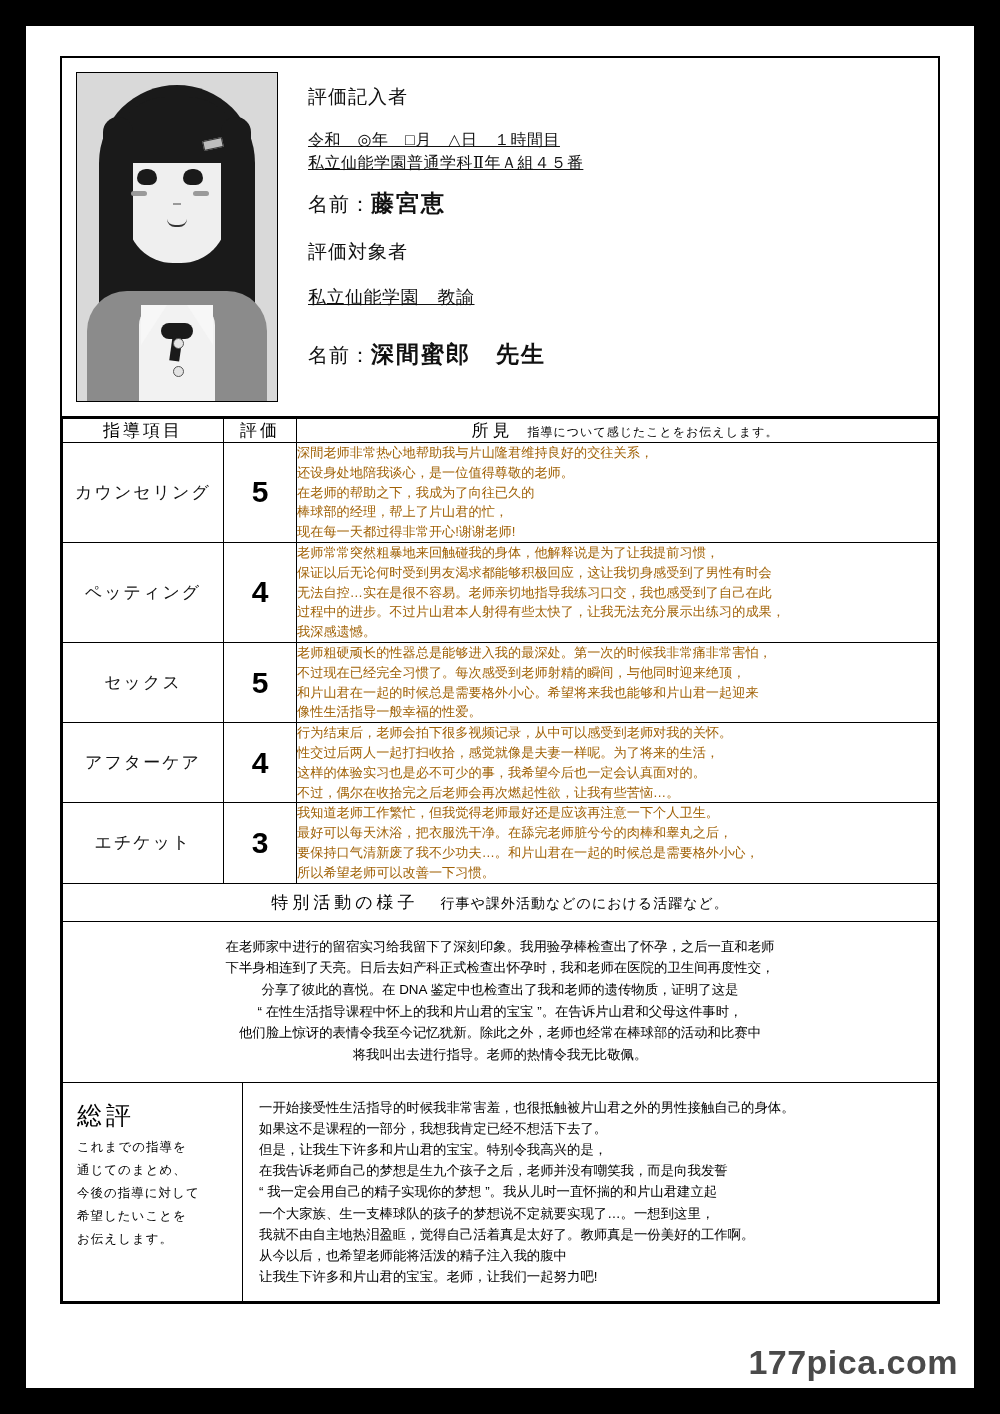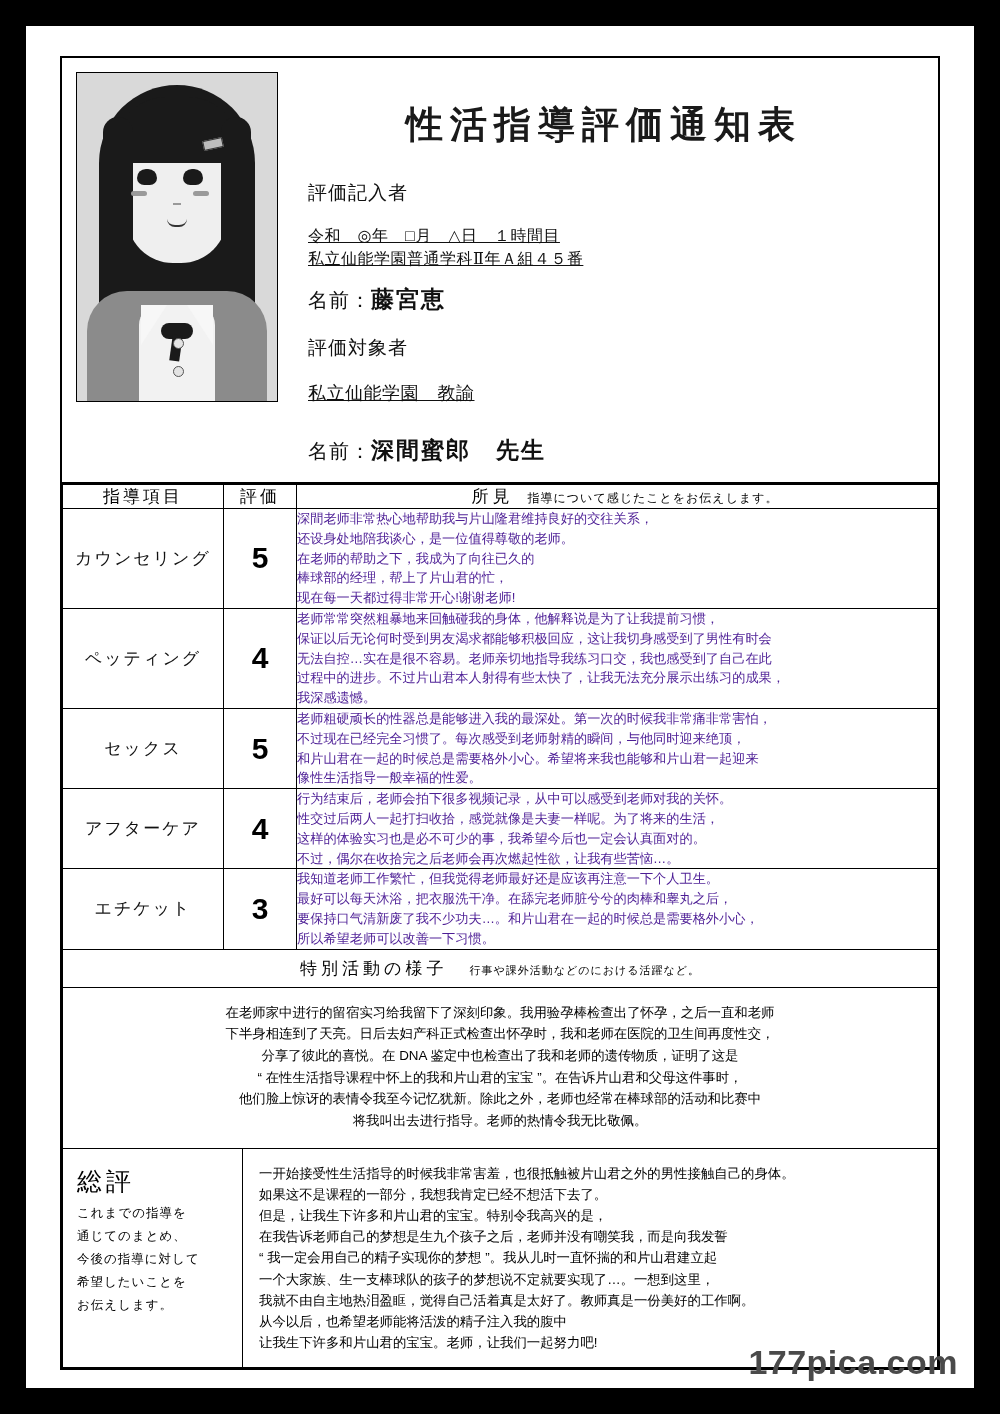--- a/index.html
+++ b/index.html
@@ -250,34 +250,34 @@
   .score {
     text-align: center;
     font-size: 30px;
     font-weight: 700;
     font-family: "Liberation Sans", sans-serif;
   }
   .comment {
     font-size: 13.2px;
     line-height: 1.5;
     padding: 8px 10px 8px 12px;
-    color: #4c1d95;
+    color: #a16207;
     font-family: "Liberation Sans", "DejaVu Sans", sans-serif;
   }
   .comment div { white-space: pre; }
 
   
   .special-head {
     border: 1px solid #000;
     border-top: none;
     text-align: center;
     padding: 7px 0;
   }
   .special-head .m { font-size: 17px; letter-spacing: 4px; }
-  .special-head .s { font-size: 11px; margin-left: 18px; letter-spacing: 1px; }
+  .special-head .s { font-size: 14px; margin-left: 18px; letter-spacing: 1px; }
   .special-body {
     border: 1px solid #000;
     border-top: none;
     padding: 14px 10px 16px 10px;
     text-align: center;
     font-size: 13.4px;
     line-height: 1.62;
     font-family: "Liberation Sans", "DejaVu Sans", sans-serif;
   }
   .special-body div { white-space: pre; }
@@ -351,21 +351,20 @@
           <div class="shirt"></div>
           <div class="collar-l"></div>
           <div class="collar-r"></div>
           <div class="ribbon"></div>
           <div class="ribbon-tail"></div>
           <div class="btn-dot" style="bottom:52px"></div>
           <div class="btn-dot" style="bottom:24px"></div>
         </div>
       </div>
       <div class="header-text">
-        <div class="doc-title">性活指導評価通知表</div>
         <div class="field-line">評価記入者</div>
         <div class="gap-s"></div>
         <div class="field-line sub">令和　◎年　□月　△日　１時間目</div>
         <div class="field-line sub">私立仙能学園普通学科Ⅱ年Ａ組４５番</div>
         <div class="field-line name"><span>名前：</span><b>藤宮恵</b></div>
         <div class="gap-s"></div>
         <div class="field-line">評価対象者</div>
         <div class="gap-s"></div>
         <div class="field-line sub" style="font-size:18px">私立仙能学園　教諭</div>
         <div class="gap-s"></div>

